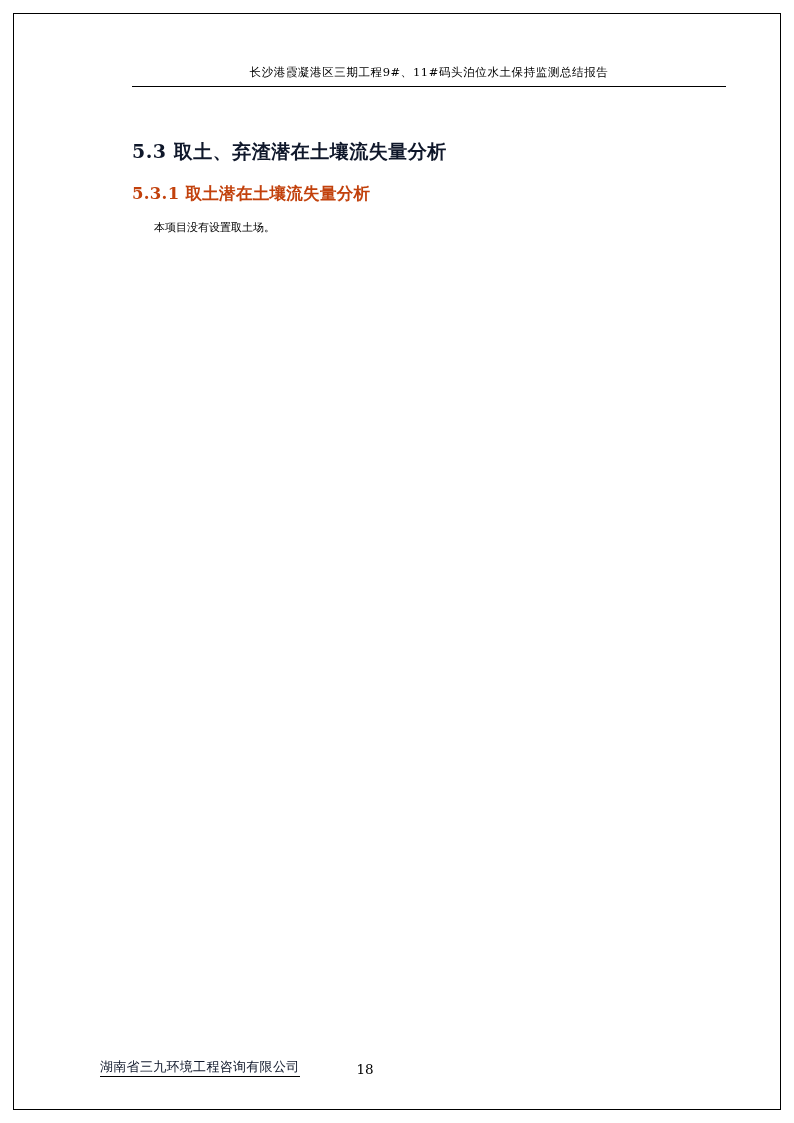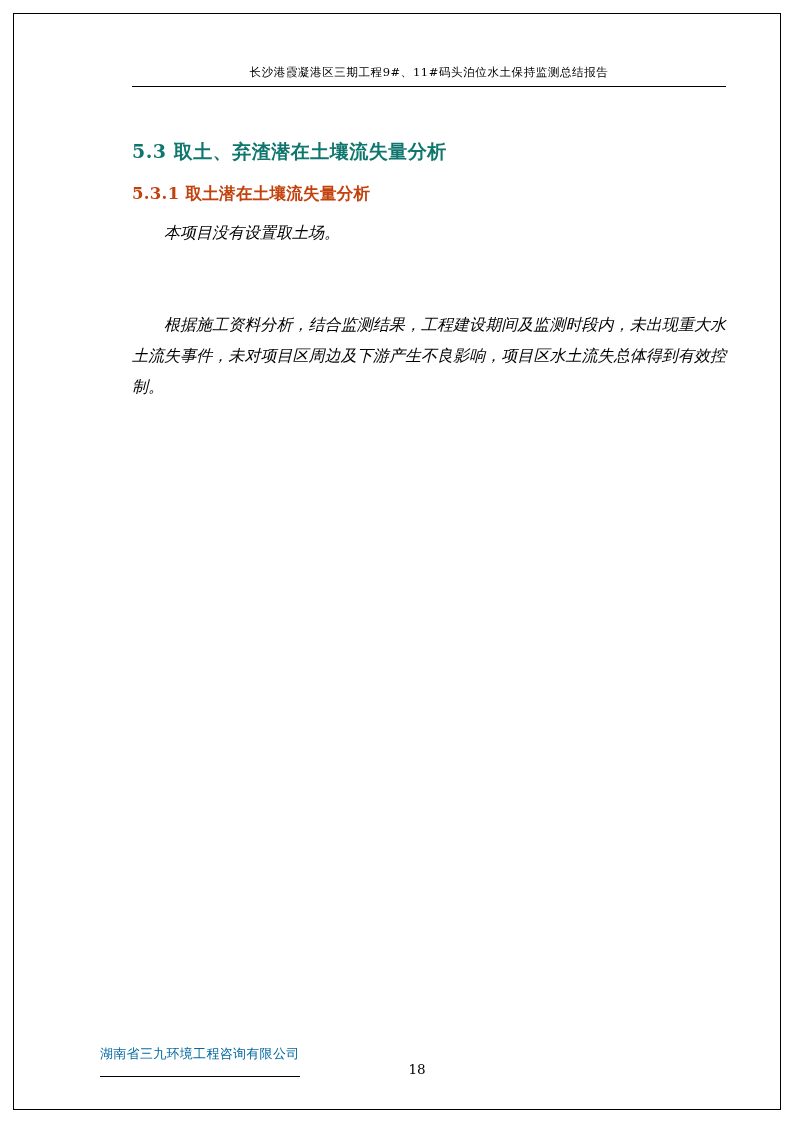--- a/index.html
+++ b/index.html
@@ -48,67 +48,66 @@
   .body-area {
     margin-top: 26px;
   }
   h1.sec {
     font-family: "DejaVu Serif", "Liberation Serif", serif;
     font-size: 19px;
     font-weight: bold;
     margin: 0 0 0 0;
     line-height: 1.5;
     letter-spacing: 0.5px;
-    color: #0f766e;
+    color: #0f172a;
   }
   h2.subsec {
     font-family: "DejaVu Serif", "Liberation Serif", serif;
     font-size: 16.5px;
     font-weight: bold;
     margin: 0;
     line-height: 1.5;
     letter-spacing: 0.3px;
     color: #c2410c;
   }
   p.para {
     font-family: "DejaVu Sans", "Liberation Sans", sans-serif;
-    font-size: 16px;
+    font-size: 11px;
     line-height: 1.95;
     margin: 0;
     text-align: justify;
     text-indent: 2em;
     color: #000;
-    font-style: italic;
   }
   .sp-1 { height: 24px; }
   .sp-2 { height: 16px; }
   .sp-3 { height: 11px; }
   .sp-4 { height: 22px; }
 
   .footer {
     position: absolute;
     left: 100px;
     bottom: 46px;
     width: 594px;
     display: flex;
     align-items: flex-end;
   }
   .footer-left {
     font-family: "DejaVu Sans", "Liberation Sans", sans-serif;
     font-size: 13px;
-    color: #0369a1;
+    color: #0f172a;
     border-bottom: 1.2px solid #000;
-    padding-bottom: 13px;
+    padding-bottom: 0;
     letter-spacing: 0.3px;
   }
   .footer-page {
     font-family: "DejaVu Serif", "Liberation Serif", serif;
     font-size: 13.5px;
     color: #000;
-    margin-left: 109px;
+    margin-left: 57px;
   }
 </style>
 </head>
 <body>
 
 <div class="page">
   <div class="page-border"></div>
 
   <div class="content">
 
@@ -132,21 +131,20 @@
 
 
       <div class="sp-3"></div>
 
 
       <div class="sp-4"></div>
 
 
       <div class="sp-3"></div>
 
-      <p class="para">根据施工资料分析，结合监测结果，工程建设期间及监测时段内，未出现重大水土流失事件，未对项目区周边及下游产生不良影响，项目区水土流失总体得到有效控制。</p>
 
     </div>
   </div>
 
   <div class="footer">
     <div class="footer-left">湖南省三九环境工程咨询有限公司</div>
     <div class="footer-page">18</div>
   </div>
 </div>
 

